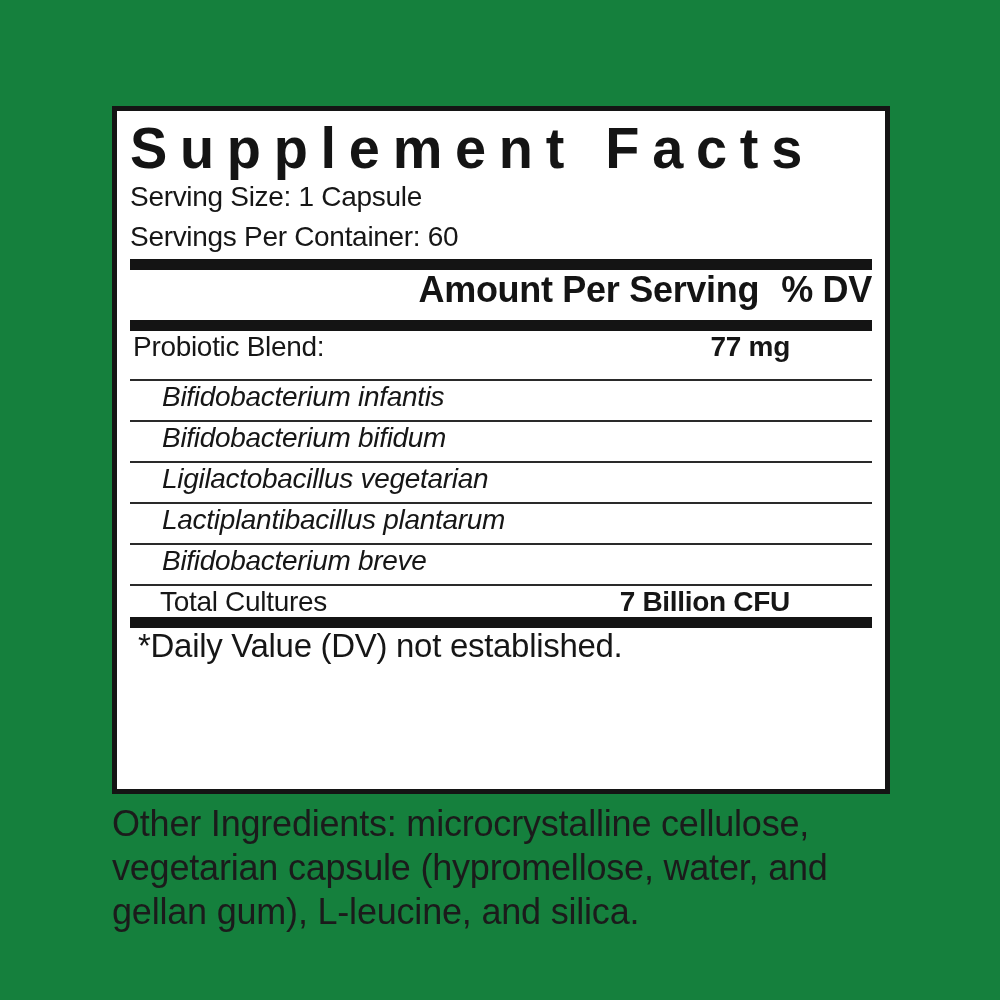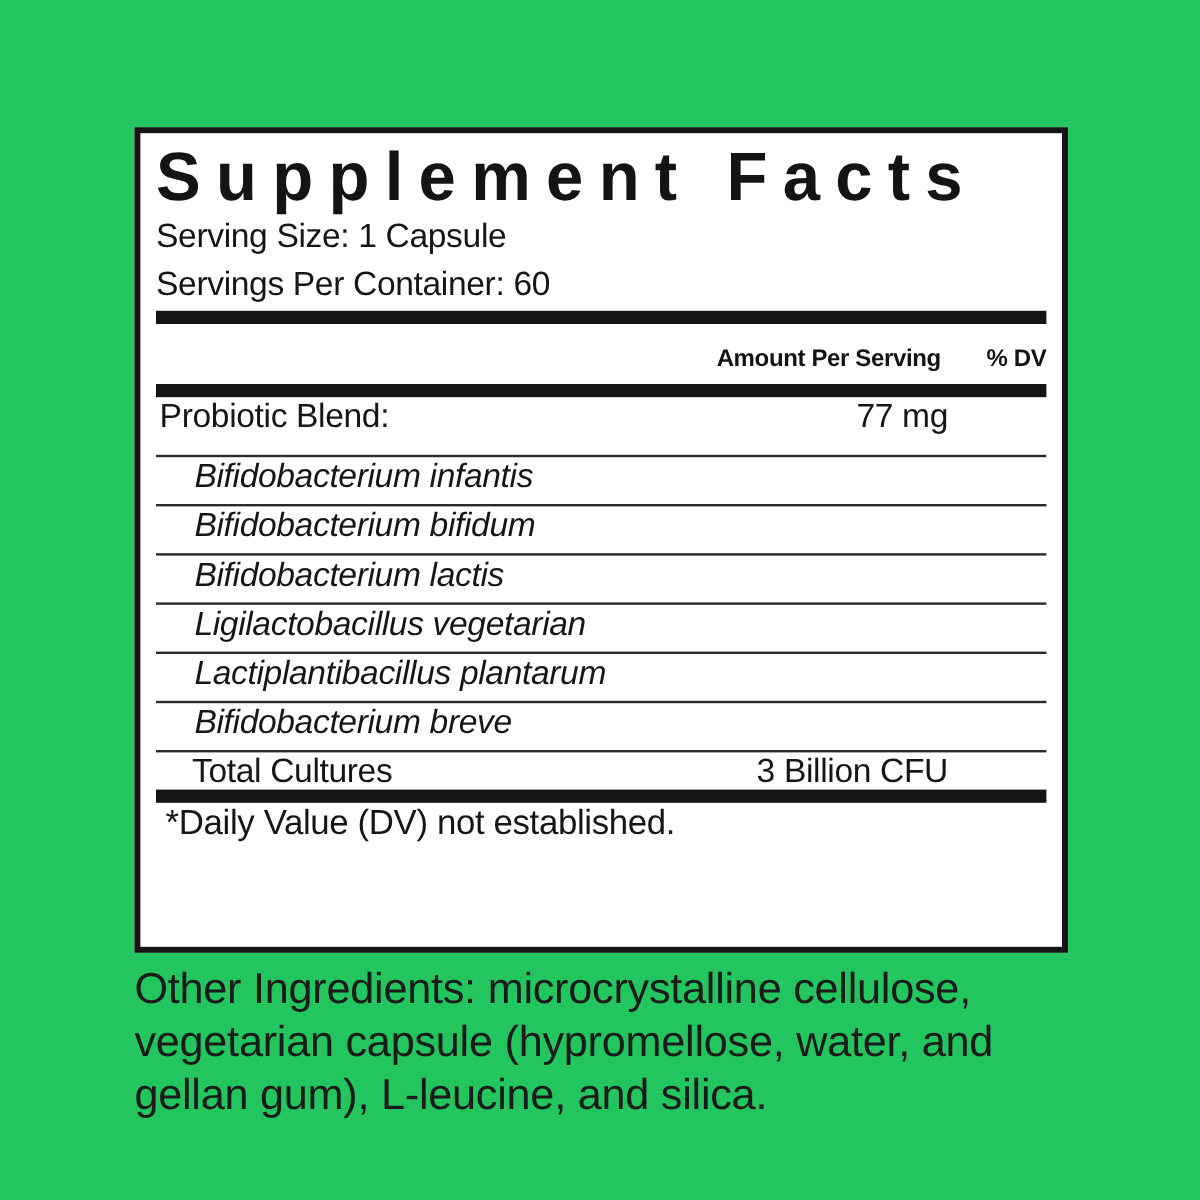--- a/index.html
+++ b/index.html
@@ -6,21 +6,21 @@
     margin: 0;
     padding: 0;
     background: #ffffff;
   }
   * { box-sizing: border-box; }
 
   .canvas {
     position: relative;
     width: 1000px;
     height: 1000px;
-    background: #22c55e;
+    background: #15803d;
     font-family: "Liberation Sans", sans-serif;
     color: #161616;
     overflow: hidden;
   }
 
   
   .facts-box {
     position: absolute;
     left: 112px;
     top: 106px;
@@ -55,23 +55,23 @@
     height: 11px;
     background: #141414;
   }
   .thick-bar.top { margin-top: 2px; }
 
   .header-row {
     height: 50px;
     display: flex;
     justify-content: flex-end;
     align-items: flex-end;
-    gap: 38px;
+    gap: 22px;
     padding-bottom: 9px;
-    font-size: 20px;
+    font-size: 36px;
     font-weight: 700;
     letter-spacing: -0.3px;
     color: #141414;
   }
 
   .rows {  }
 
   .row {
     display: flex;
     justify-content: space-between;
@@ -80,27 +80,27 @@
     border-bottom: 2px solid #2a2a2a;
     font-size: 28px;
     letter-spacing: -0.3px;
   }
   .row:first-child { height: 50px; }
   .row:last-child  { height: 31px; border-bottom: none; }
 
   .rname { padding-left: 3px; white-space: nowrap; }
   .row.indent .rname { padding-left: 30px; }
   .row.italic .rname { font-style: italic; padding-left: 32px; }
-  .ramount { padding-right: 82px; white-space: nowrap; }
+  .ramount { padding-right: 82px; white-space: nowrap; font-weight: bold; }
 
   .footnote {
     height: 35px;
     display: flex;
     align-items: center;
-    font-size: 29px;
+    font-size: 33px;
     letter-spacing: -0.3px;
     padding-left: 8px;
     color: #161616;
     text-align: right;
   }
 
   
   .other-ingredients {
     position: absolute;
     left: 112px;
@@ -140,34 +140,31 @@
           <span class="rname">Probiotic Blend:</span>
           <span class="ramount">77 mg</span>
         </div>
         <div class="row italic">
           <span class="rname">Bifidobacterium infantis</span>
         </div>
         <div class="row italic">
           <span class="rname">Bifidobacterium bifidum</span>
         </div>
         <div class="row italic">
-          <span class="rname">Bifidobacterium lactis</span>
-        </div>
-        <div class="row italic">
           <span class="rname">Ligilactobacillus vegetarian</span>
         </div>
         <div class="row italic">
           <span class="rname">Lactiplantibacillus plantarum</span>
         </div>
         <div class="row italic">
           <span class="rname">Bifidobacterium breve</span>
         </div>
         <div class="row indent">
           <span class="rname">Total Cultures</span>
-          <span class="ramount">3 Billion CFU</span>
+          <span class="ramount">7 Billion CFU</span>
         </div>
       </div>
 
     <div class="thick-bar"></div>
 
     <div class="footnote">*Daily Value (DV) not established.</div>
 
   </div>
 
   <p class="other-ingredients">Other Ingredients: microcrystalline cellulose, vegetarian capsule (hypromellose, water, and gellan gum), L-leucine, and silica.</p>

